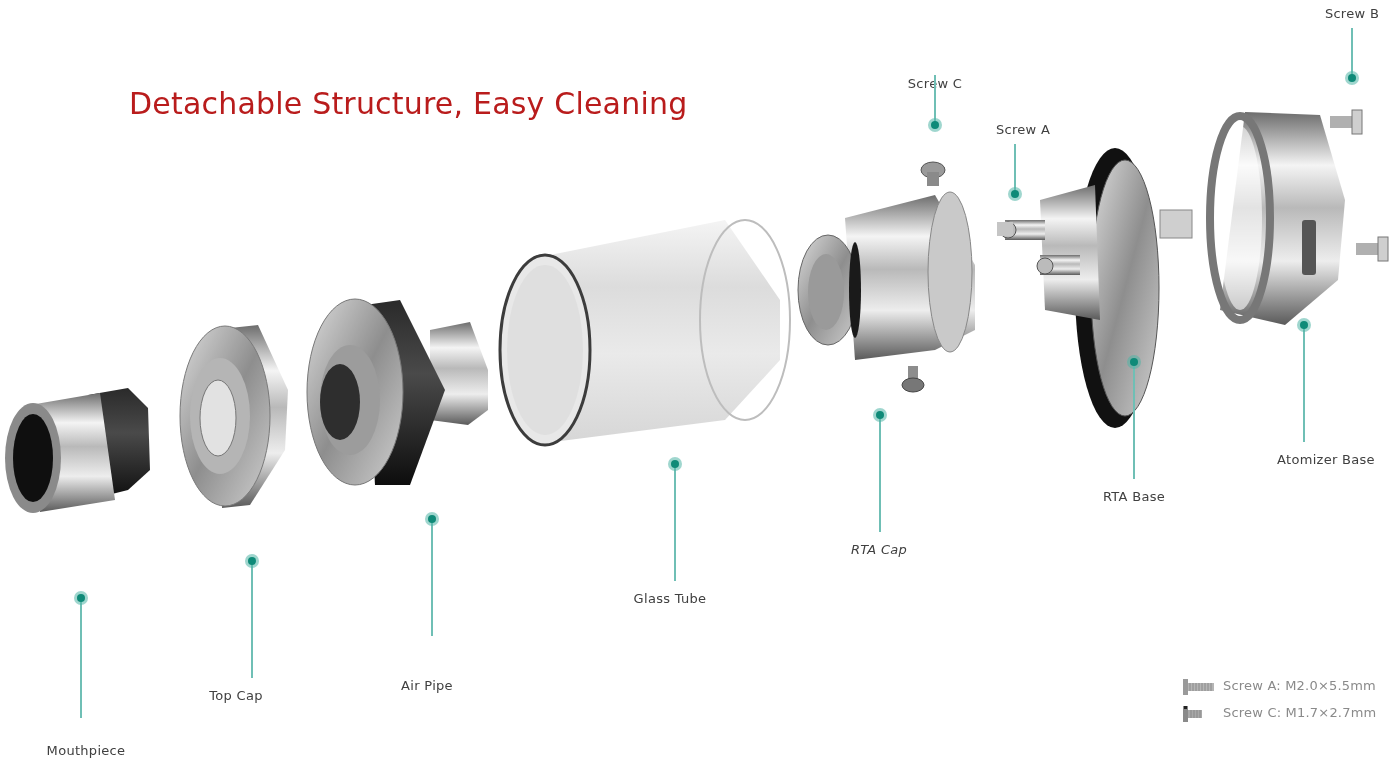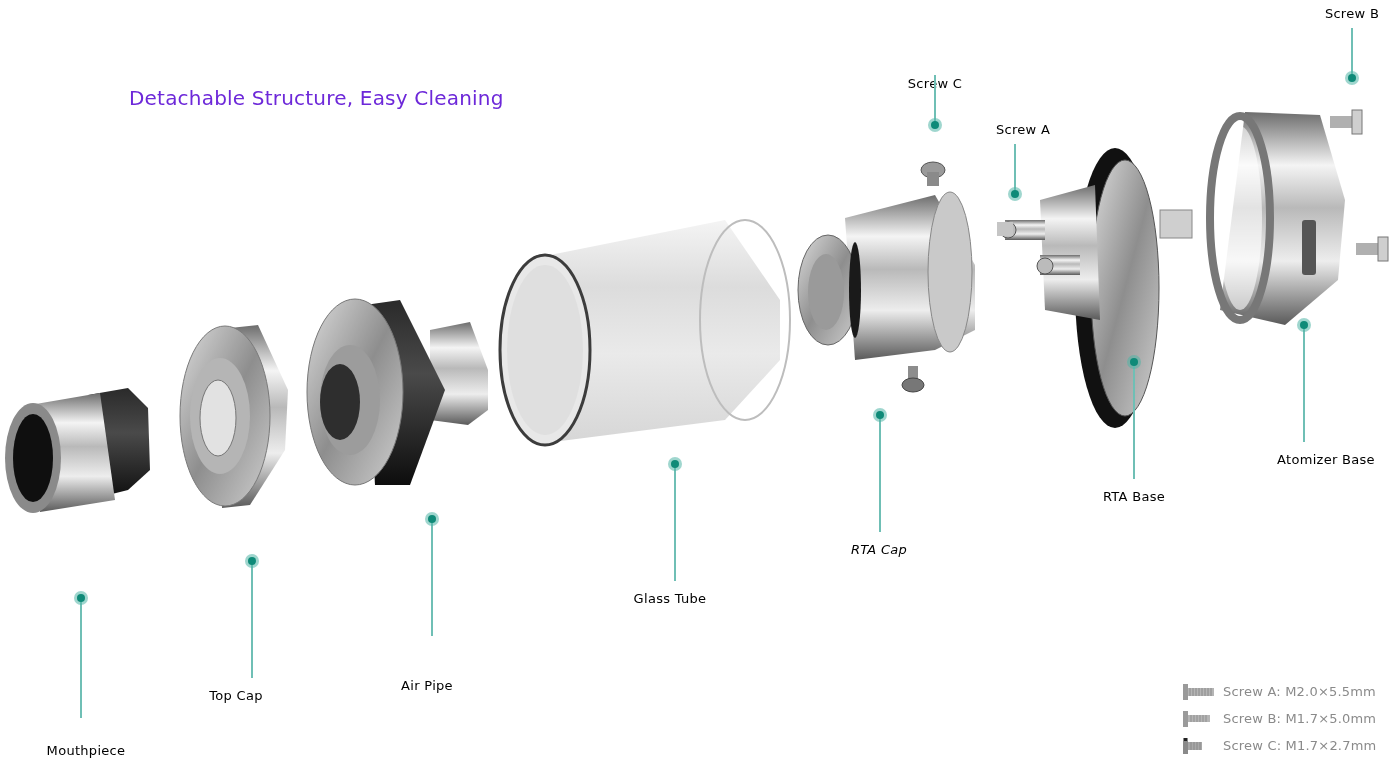--- a/index.html
+++ b/index.html
@@ -1,25 +1,25 @@
 <!DOCTYPE html>
 <html><head>
 <meta charset="utf-8">
 <style>
   * { margin:0; padding:0; box-sizing:border-box; }
   html, body { width:1395px; height:767px; background:#ffffff; overflow:hidden; }
   body { position:relative; font-family:"DejaVu Sans", "Liberation Sans", sans-serif; }
-  .title { position:absolute; left:129px; top:86px; font-size:20px; color:#6d28d9; letter-spacing:0.2px; font-weight:400; }
-  .callout-label { position:absolute; font-size:13px; color:#000000; white-space:nowrap; transform:translateX(-50%); letter-spacing:0.3px; }
+  .title { position:absolute; left:129px; top:86px; font-size:30px; color:#b91c1c; letter-spacing:0.2px; font-weight:400; }
+  .callout-label { position:absolute; font-size:13px; color:#404040; white-space:nowrap; transform:translateX(-50%); letter-spacing:0.3px; }
   .callout-line { position:absolute; width:1.5px; background:#6fbfb5; }
   .callout-dot { position:absolute; width:14px; height:14px; border-radius:50%; background:rgba(80,180,165,0.55); transform:translate(-50%,-50%); }
   .callout-dot::after { content:""; position:absolute; left:3px; top:3px; width:8px; height:8px; border-radius:50%; background:#0f8a78; }
   svg.parts { position:absolute; left:0; top:0; }
   .legend { position:absolute; left:1182px; top:678px; }
-  .legend-row { display:flex; align-items:center; height:27px; }
+  .legend-row { display:flex; height:27px; }
   .legend-icon { width:34px; height:18px; margin-right:7px; }
   .legend-text { font-size:13px; color:#8a8a8a; white-space:nowrap; letter-spacing:0.2px; }
 </style>
 </head>
 <body>
 
 <div class="title">Detachable Structure, Easy Cleaning</div>
 
 <svg class="parts" width="1395" height="767" viewBox="0 0 1395 767">
   <defs>
@@ -173,28 +173,20 @@
   <div class="legend-row">
     <svg class="legend-icon" viewBox="0 0 34 18">
       <rect x="1" y="1" width="5" height="16" fill="#9a9a9a"></rect>
       <rect x="6" y="5" width="26" height="8" fill="#b5b5b5"></rect>
       <path d="M8,5 v8 M11,5 v8 M14,5 v8 M17,5 v8 M20,5 v8 M23,5 v8 M26,5 v8 M29,5 v8" stroke="#8a8a8a" stroke-width="1"></path>
     </svg>
     <span class="legend-text">Screw A: M2.0×5.5mm</span>
   </div>
   <div class="legend-row">
     <svg class="legend-icon" viewBox="0 0 34 18">
-      <rect x="1" y="1" width="5" height="16" fill="#9a9a9a"></rect>
-      <rect x="6" y="5" width="22" height="7" fill="#b5b5b5"></rect>
-      <path d="M9,5 v7 M12,5 v7 M15,5 v7 M18,5 v7 M21,5 v7 M24,5 v7" stroke="#8f8f8f" stroke-width="1"></path>
-    </svg>
-    <span class="legend-text">Screw B: M1.7×5.0mm</span>
-  </div>
-  <div class="legend-row">
-    <svg class="legend-icon" viewBox="0 0 34 18">
       <rect x="1" y="1" width="5" height="16" fill="#8a8a8a"></rect>
       <rect x="2" y="1" width="3" height="3" fill="#222"></rect>
       <rect x="6" y="5" width="14" height="8" fill="#a8a8a8"></rect>
       <path d="M9,5 v8 M12,5 v8 M15,5 v8 M18,5 v8" stroke="#888" stroke-width="1"></path>
     </svg>
     <span class="legend-text">Screw C: M1.7×2.7mm</span>
   </div>
 </div>
 
 </body></html>

